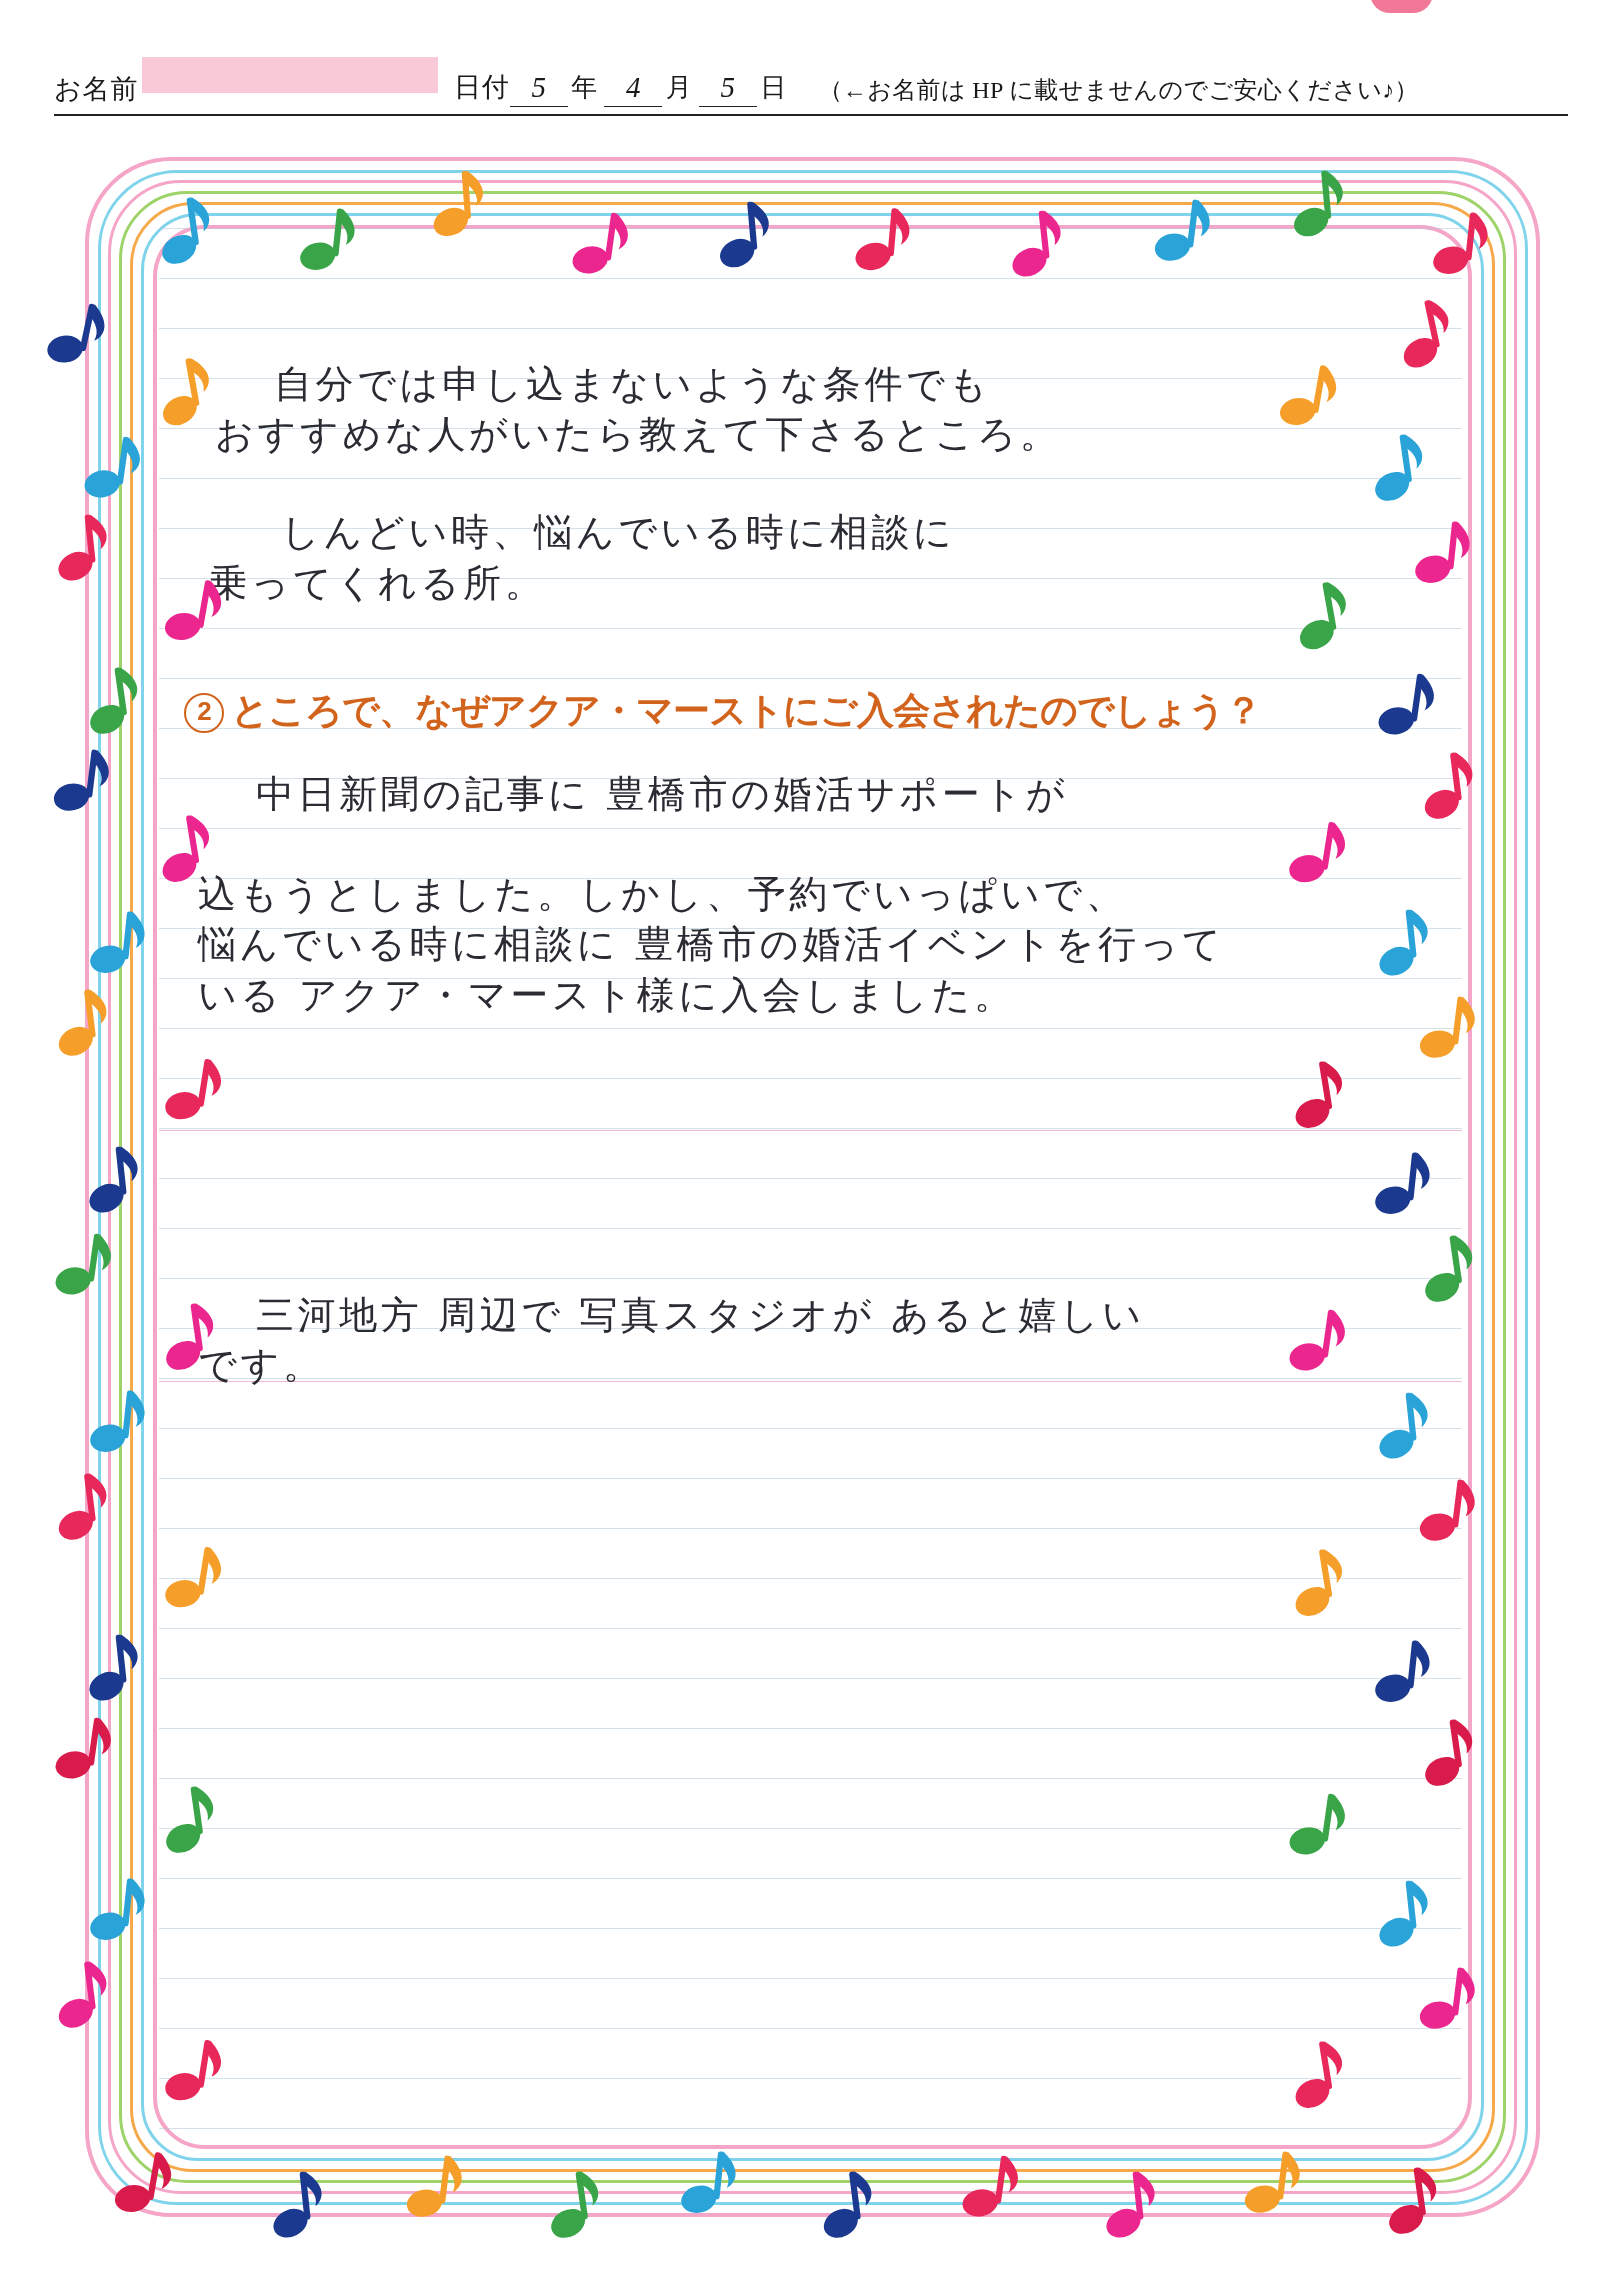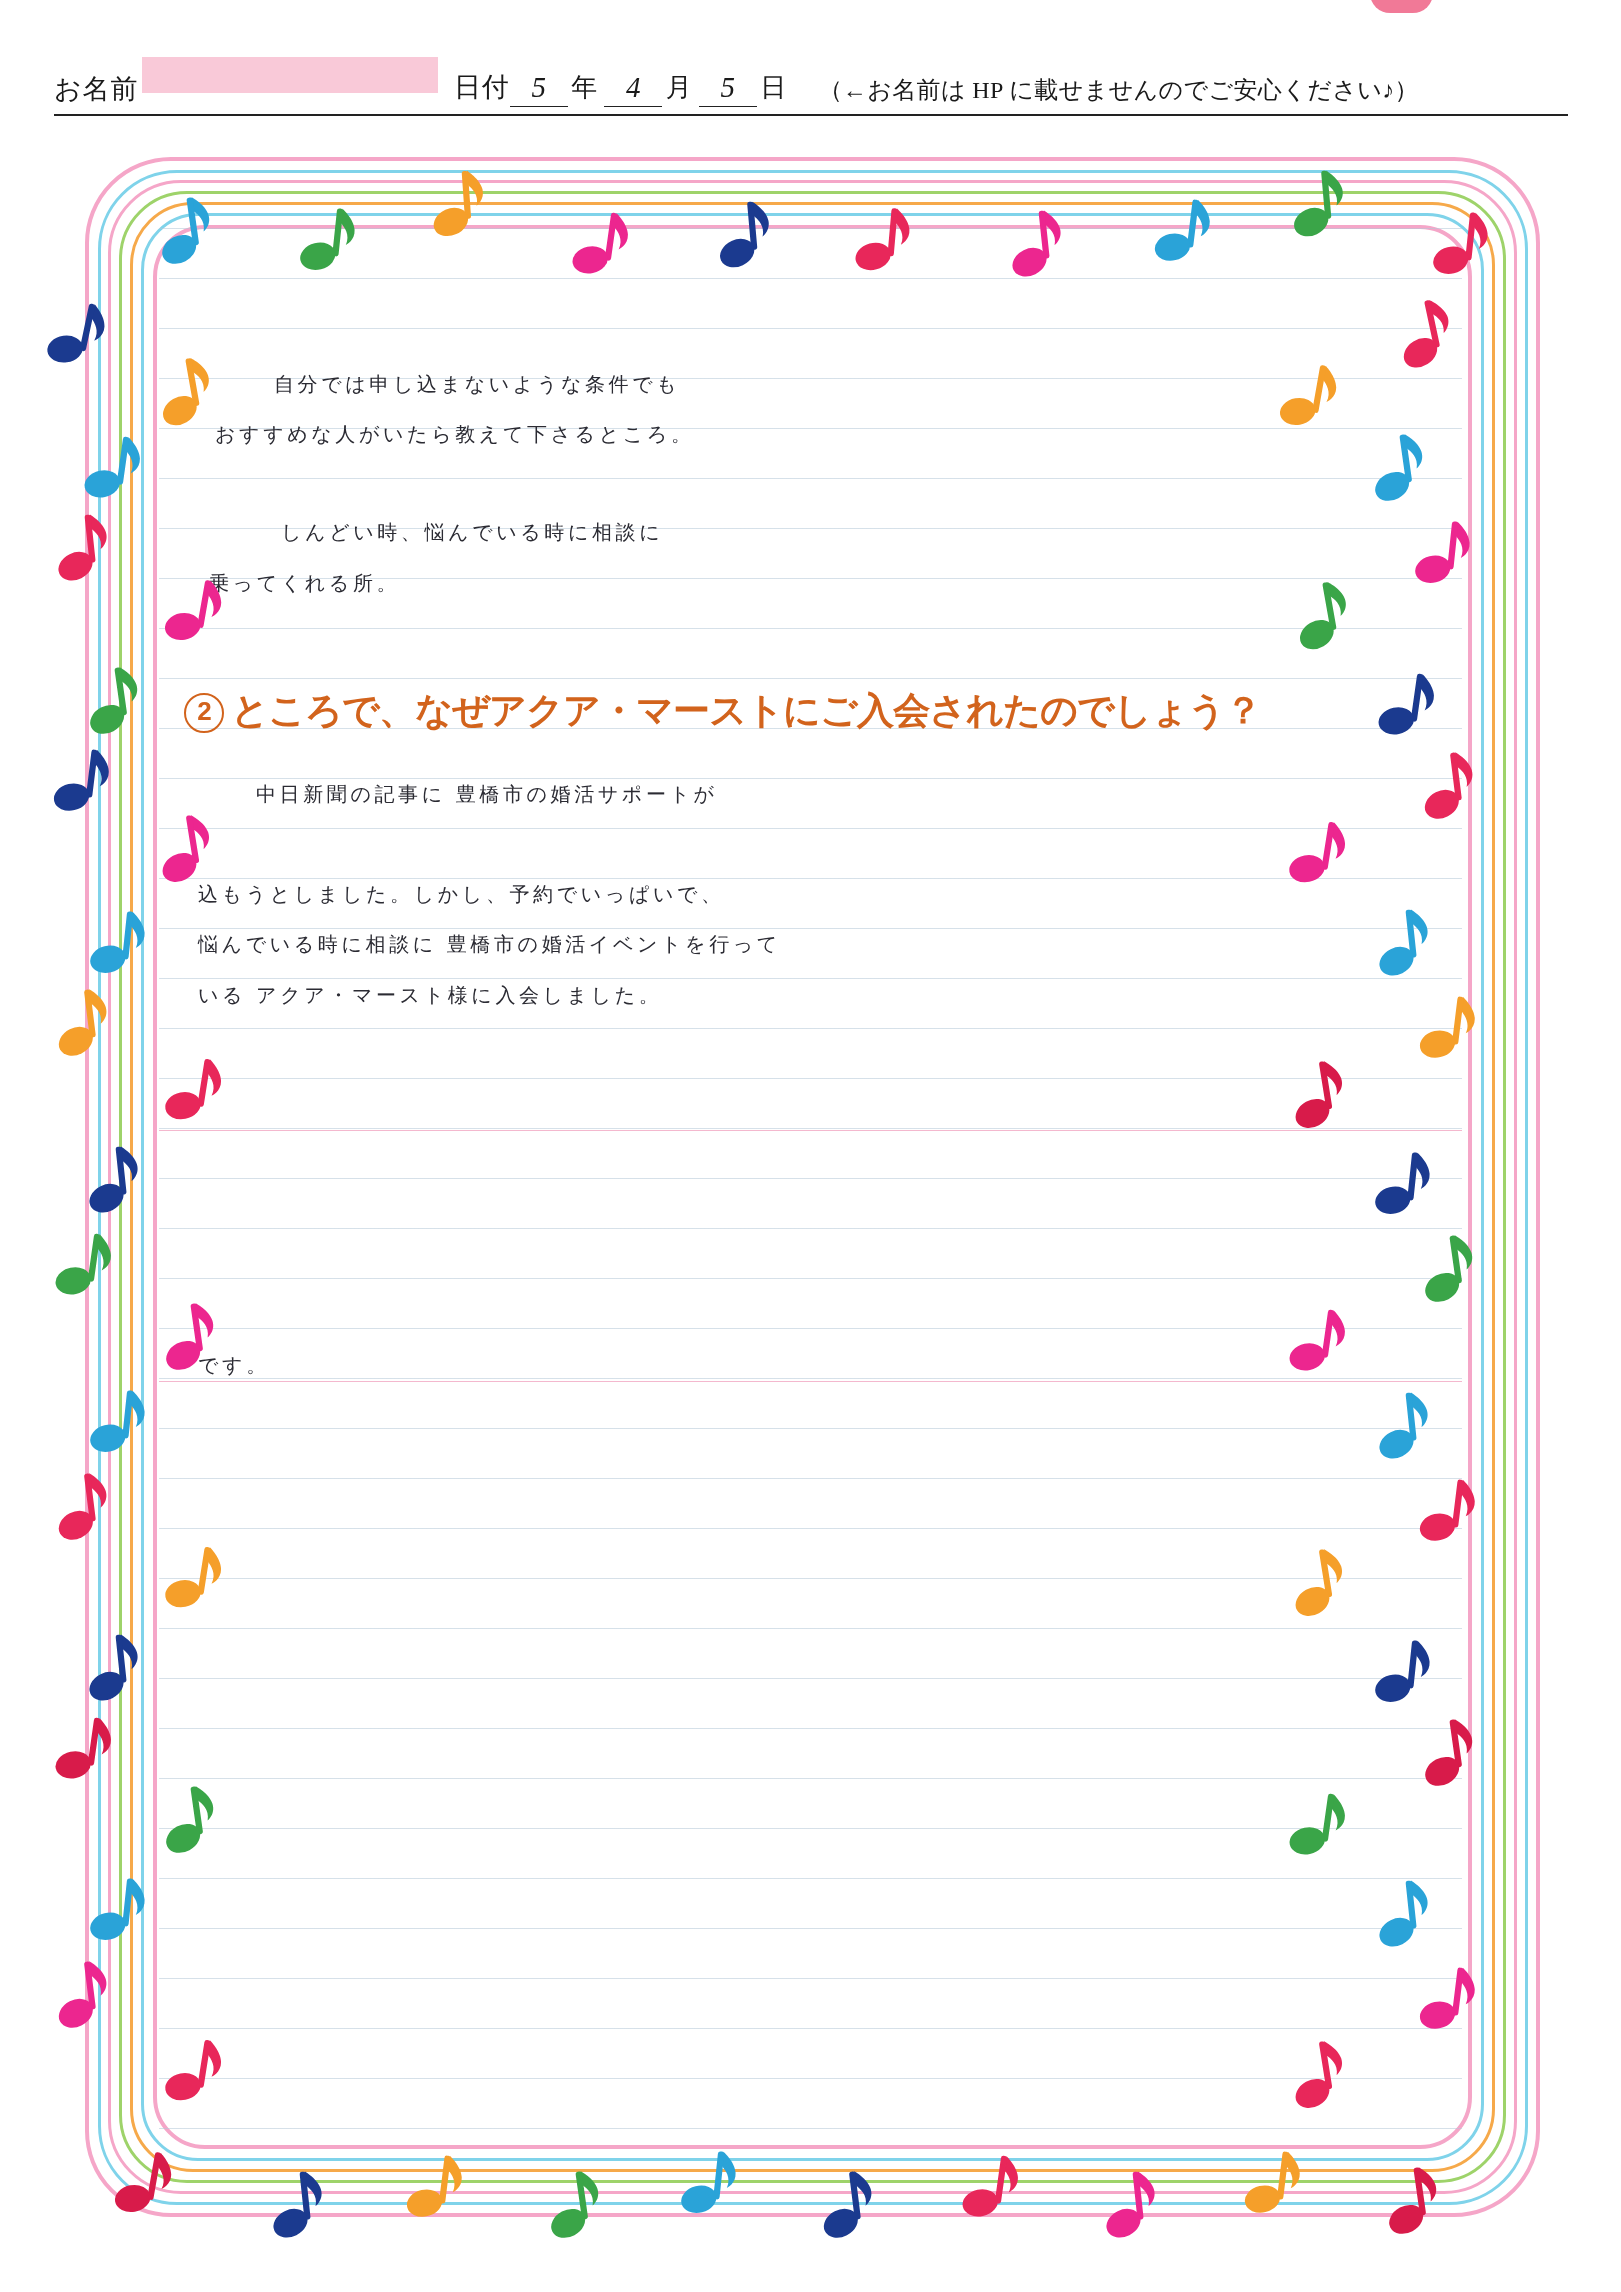--- a/index.html
+++ b/index.html
@@ -154,21 +154,21 @@
   }
   #q1 { top: 41px; }
   #q2 { top: 459px; }
   #q3 { top: 976px; }
 
   
   .hw {
     position: absolute;
     font-family: "DejaVu Sans", sans-serif;
     color: #2b2b33;
-    font-size: 20px;
+    font-size: 38px;
     line-height: 50px;
     letter-spacing: 3.6px;
     white-space: pre;
   }
   .hw.ans1a { left: 115px; top: 131px; }
   .hw.ans1b { left: 56px;  top: 181px; }
   .hw.ans1c { left: 122px; top: 279px; }
   .hw.ans1d { left: 50px;  top: 330px; }
 
   .hw.ans2a { left: 97px; top: 541px; }
@@ -237,20 +237,21 @@
   <div class="hw ans1d">乗ってくれる所。</div>
 
   <div class="q" id="q2">
     <span class="circnum">2</span><span>ところで、なぜアクア・マーストにご入会されたのでしょう？</span>
   </div>
   <div class="hw ans2a">中日新聞の記事に 豊橋市の婚活サポートが</div>
   <div class="hw ans2c">込もうとしました。しかし、予約でいっぱいで、</div>
   <div class="hw ans2d">悩んでいる時に相談に 豊橋市の婚活イベントを行って</div>
   <div class="hw ans2e">いる アクア・マースト様に入会しました。</div>
 
+  <div class="hw ans3a">三河地方 周辺で 写真スタジオが あると嬉しい</div>
   <div class="hw ans3b">です。</div>
 </div>
 
 <div id="notes-layer">
     <div class="note" style="left: 157px; top: 193px; transform: rotate(-8deg) scale(1);">
     <svg width="57" height="75" viewBox="0 0 64 84">
       <path d="M44 6 C44 6 58 16 60 28 C62 40 52 46 52 46 C56 34 48 26 44 22 Z" fill="#2aa3d8"></path>
       <rect x="38" y="6" width="7" height="54" rx="3" fill="#2aa3d8"></rect>
       <ellipse cx="22" cy="62" rx="20" ry="15" transform="rotate(-20 22 62)" fill="#2aa3d8"></ellipse>
     </svg>

